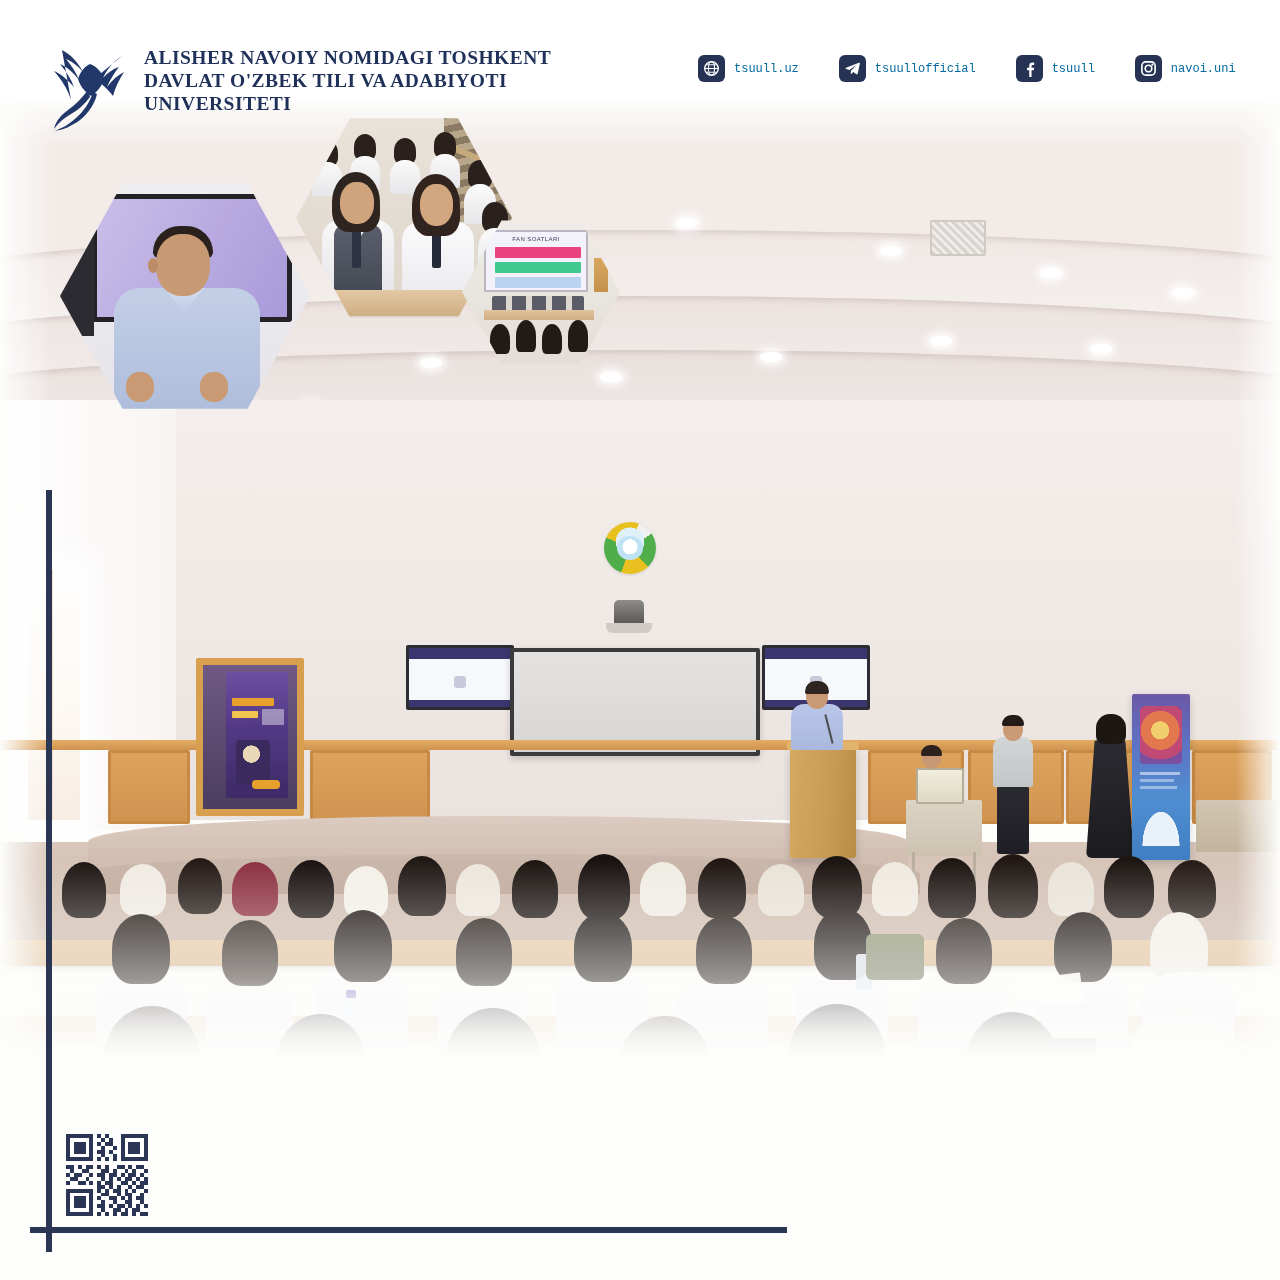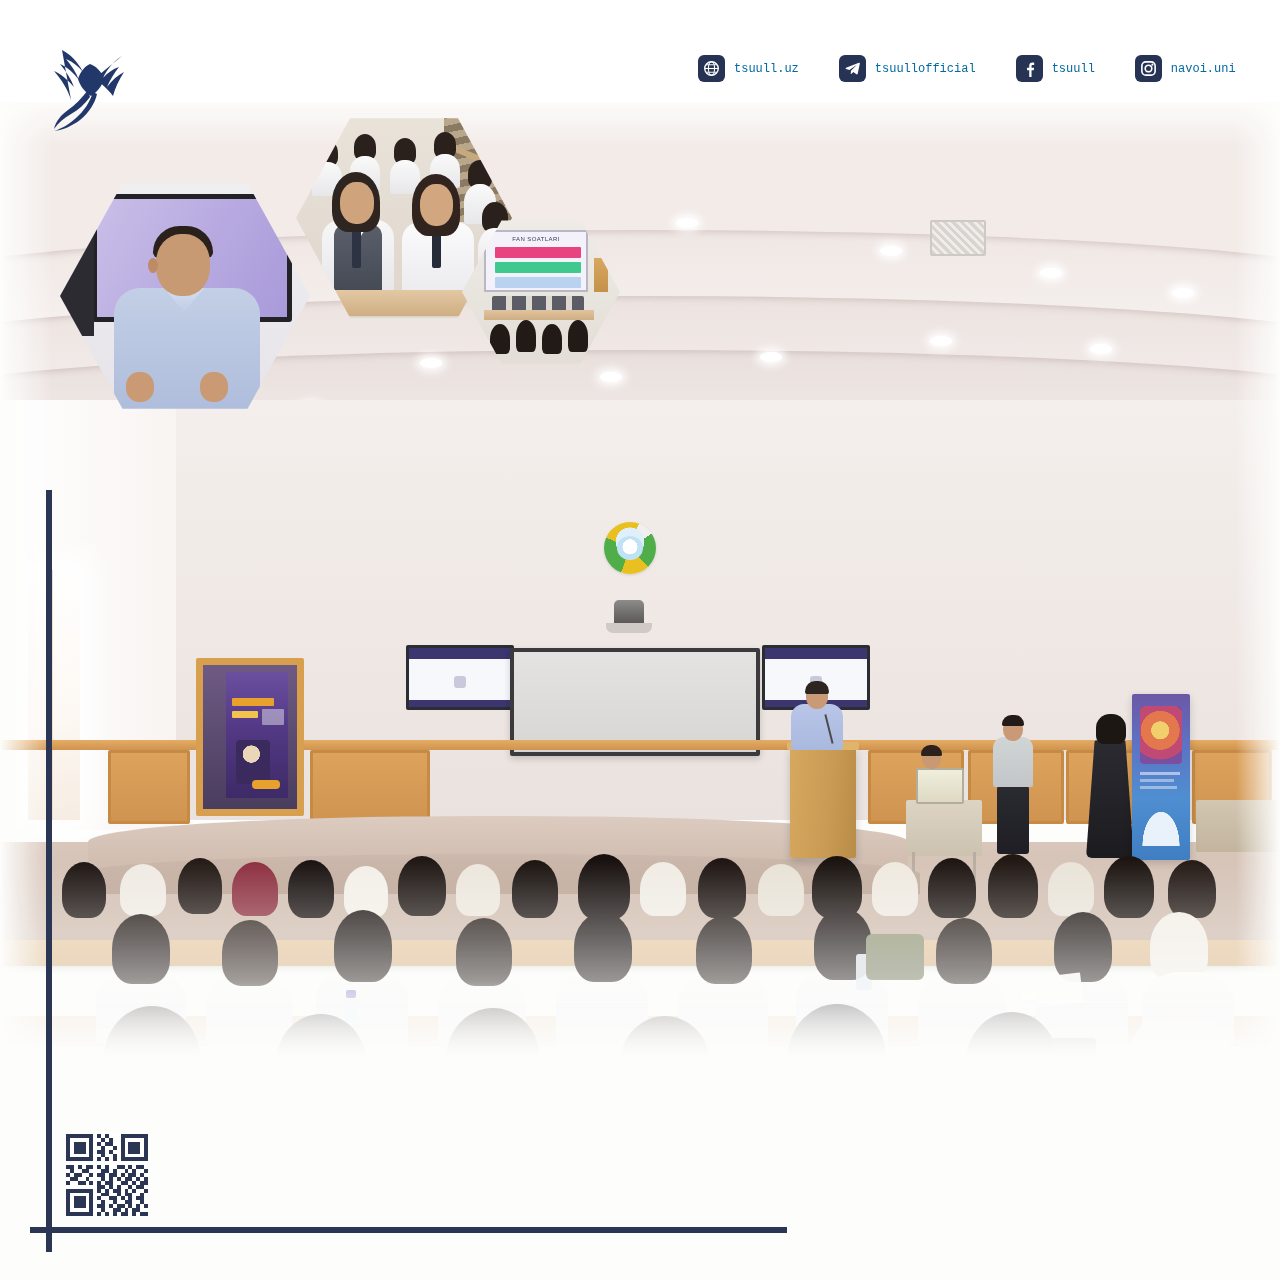--- a/index.html
+++ b/index.html
@@ -682,20 +682,23 @@
     <div id="brand-block">
       <svg id="logo-mark" viewBox="0 0 78 92">
         <g fill="#22386a">
           <path d="M10 10 C18 14 26 22 31 32 C27 27 21 22 14 19 C19 25 24 32 27 40 C22 33 15 27 8 24 C14 31 19 39 22 47 C16 40 9 34 2 31 C10 40 16 50 19 60 Z"></path>
           <path d="M70 16 C62 21 55 29 51 38 C55 33 61 29 67 27 C62 33 58 40 55 47 C60 40 66 35 72 32 C67 40 63 48 61 56 C55 48 48 42 42 39 Z"></path>
           <path d="M38 24 C44 26 50 32 52 39 C50 46 45 52 39 56 C33 52 28 46 26 39 C28 32 33 26 38 24 Z"></path>
           <path d="M36 50 C30 58 23 65 16 70 C9 75 4 81 2 89 C6 83 12 78 19 74 C26 70 33 64 38 57 Z"></path>
           <path d="M41 52 C38 62 32 71 24 78 C16 85 9 89 2 91 C11 90 20 86 28 80 C37 73 43 63 45 54 Z"></path>
         </g>
       </svg>
+      <div id="uni-name">ALISHER NAVOIY NOMIDAGI TOSHKENT
+DAVLAT O'ZBEK TILI VA ADABIYOTI
+UNIVERSITETI</div>
     </div>
 
     <div id="social-row">
 
       <div class="social-item">
         <span class="social-badge">
           <svg width="17" height="17" viewBox="0 0 20 20">
             <circle cx="10" cy="10" r="8" fill="none" stroke="#fff" stroke-width="1.6"></circle>
             <ellipse cx="10" cy="10" rx="3.6" ry="8" fill="none" stroke="#fff" stroke-width="1.3"></ellipse>
             <line x1="2" y1="10" x2="18" y2="10" stroke="#fff" stroke-width="1.3"></line>

